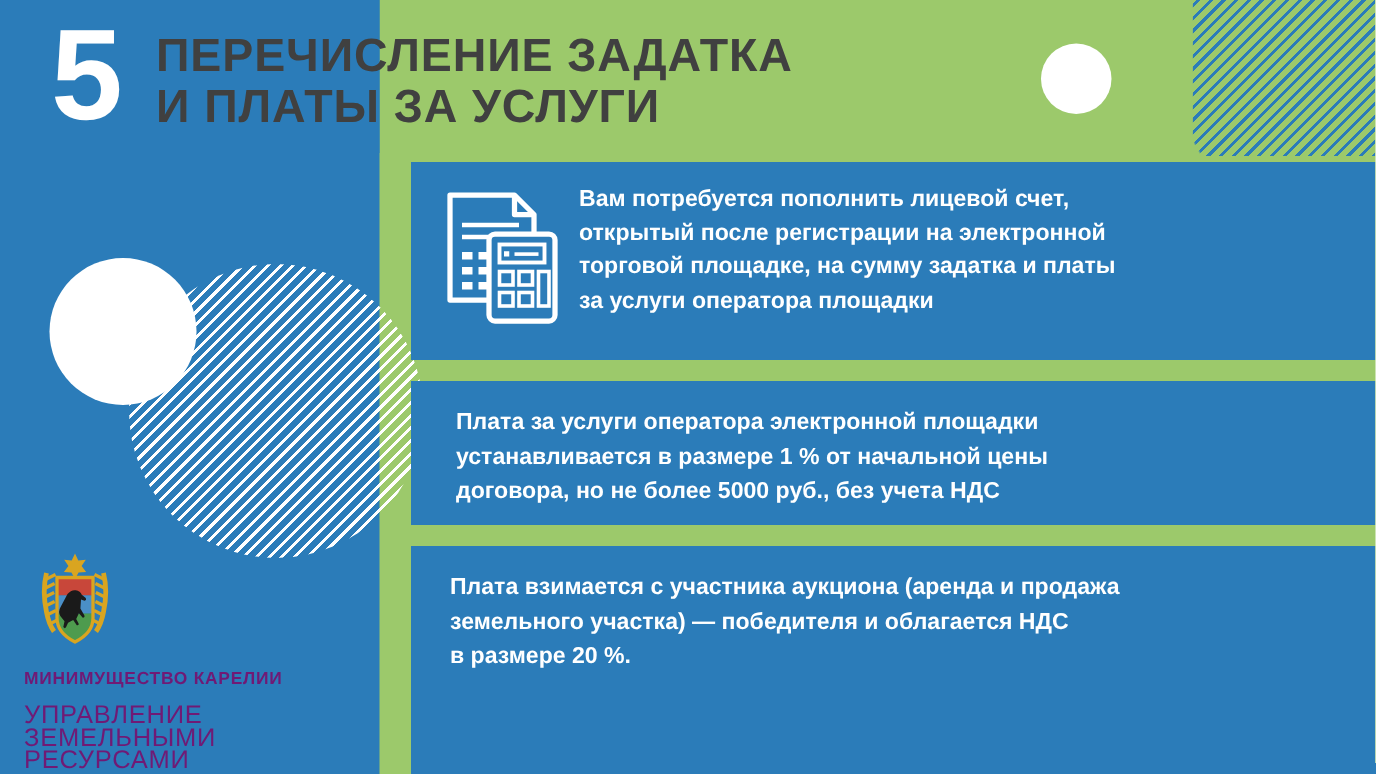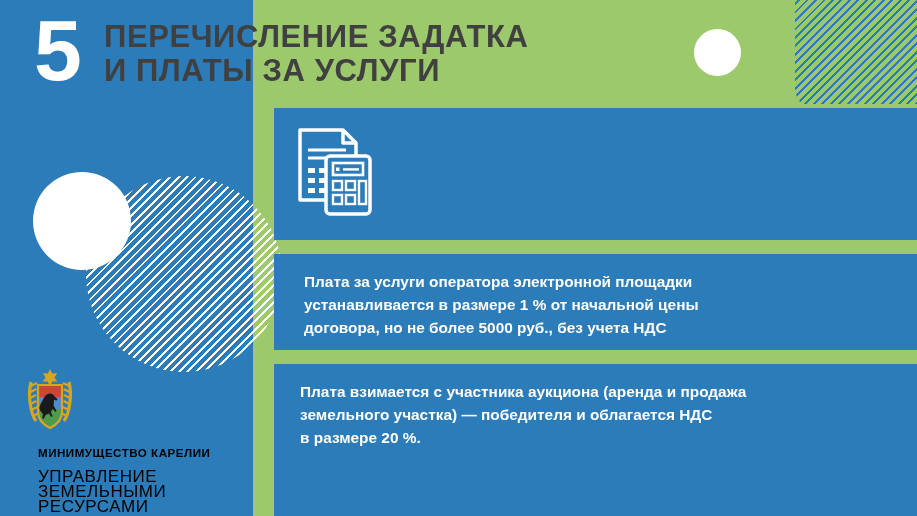--- a/index.html
+++ b/index.html
@@ -163,24 +163,24 @@
 
   
   .emblem{
     position:absolute;
     left:22px; top:368px;
     width:56px; height:70px;
     z-index:6;
   }
   .footer{
     position:absolute;
-    left:38px; top:445px;
+    left:16px; top:445px;
     width:230px;
     z-index:6;
-    color:#000000;
+    color:#701a75;
   }
   .footer-l1{
     font-size:11.6px;
     font-weight:bold;
     letter-spacing:0.5px;
     line-height:15px;
     text-transform:uppercase;
   }
   .footer-l2{
     margin-top:9px;
@@ -234,20 +234,24 @@
           <rect x="40" y="41.5" width="3.5" height="3.5" fill="#ffffff"></rect>
           <rect x="47" y="42.2" width="16" height="2.4" fill="#ffffff"></rect>
           <rect x="37" y="55" width="9" height="9" fill="#2B7CB9" stroke="#ffffff" stroke-width="2.4"></rect>
           <rect x="50" y="55" width="9" height="9" fill="#2B7CB9" stroke="#ffffff" stroke-width="2.4"></rect>
           <rect x="37" y="69" width="9" height="9" fill="#2B7CB9" stroke="#ffffff" stroke-width="2.4"></rect>
           <rect x="50" y="69" width="9" height="9" fill="#2B7CB9" stroke="#ffffff" stroke-width="2.4"></rect>
           <rect x="63" y="55" width="7" height="23" fill="#2B7CB9" stroke="#ffffff" stroke-width="2.4"></rect>
         </svg>
       </div>
       <div class="card-text">
+        <div class="lead">Вам потребуется пополнить лицевой счет,
+открытый после регистрации на электронной
+торговой площадке, на сумму задатка и платы
+за услуги оператора площадки</div>
       </div>
     </div>
   </div>
 
   <div class="card" id="card-2">
     <div class="card-inner">
       <div class="card-text">
         <div class="body-line">Плата за услуги оператора электронной площадки
 устанавливается в размере 1 % от начальной цены
 договора, но не более 5000 руб., без учета НДС</div>

